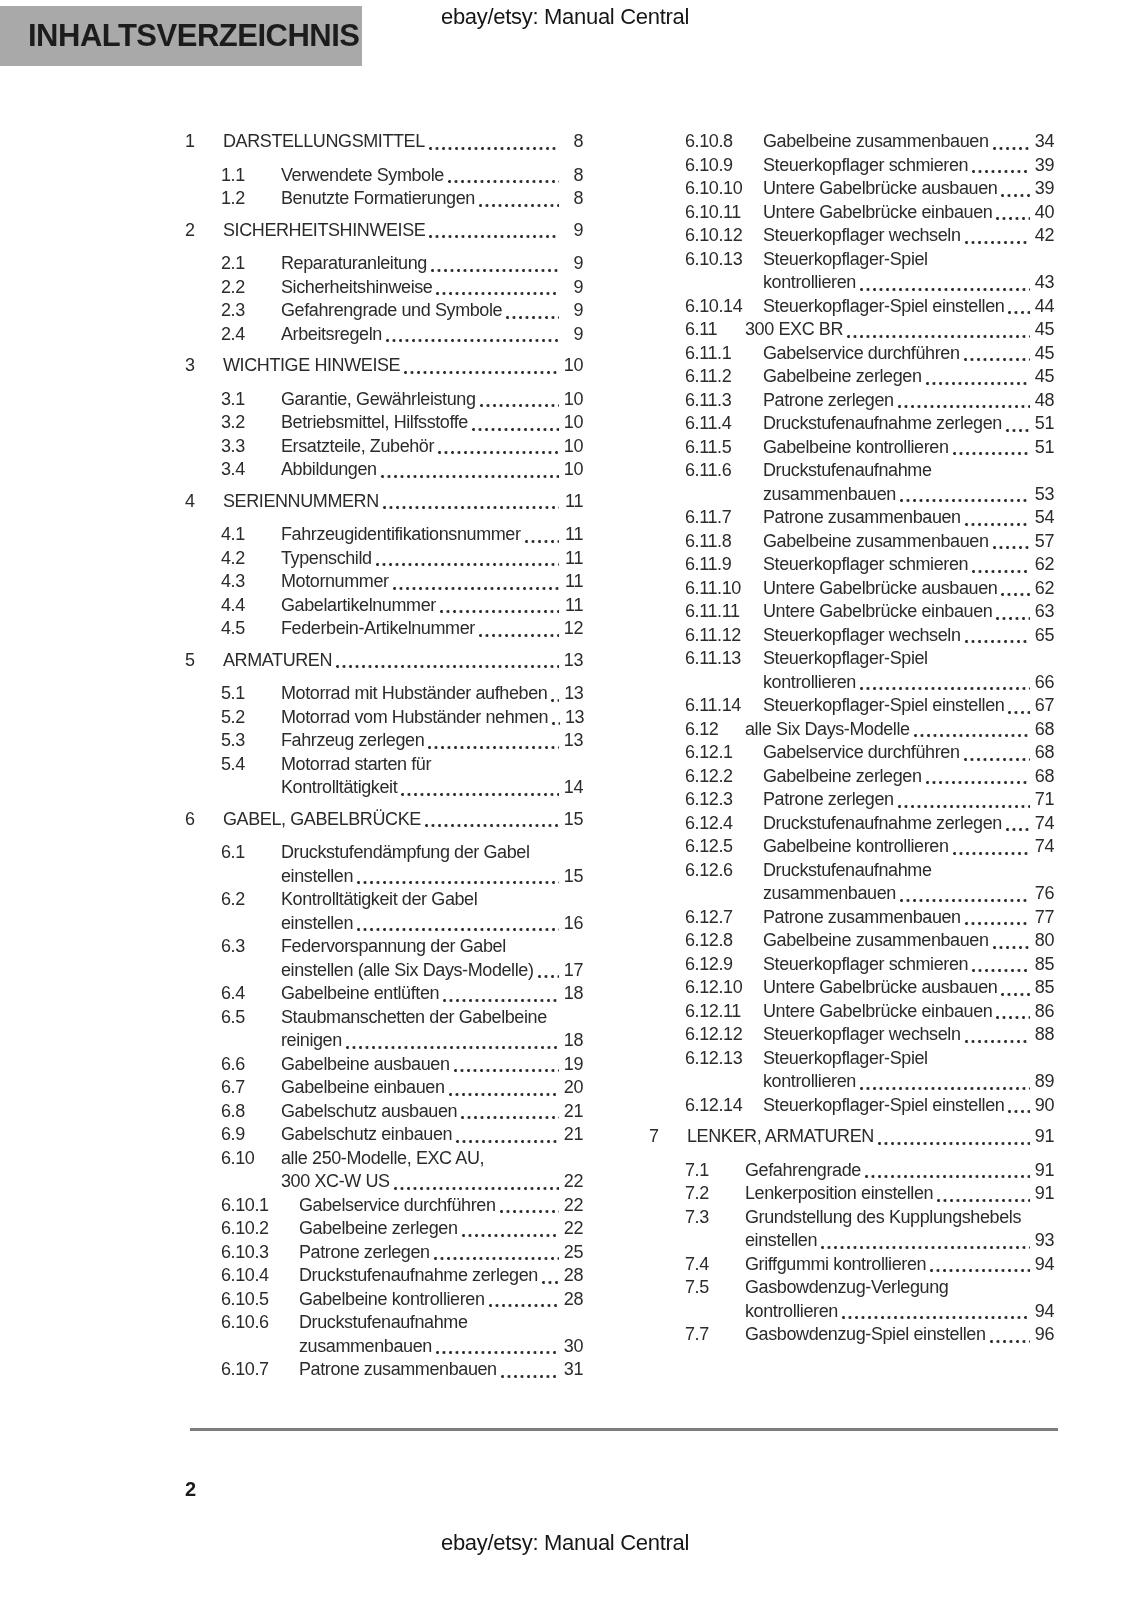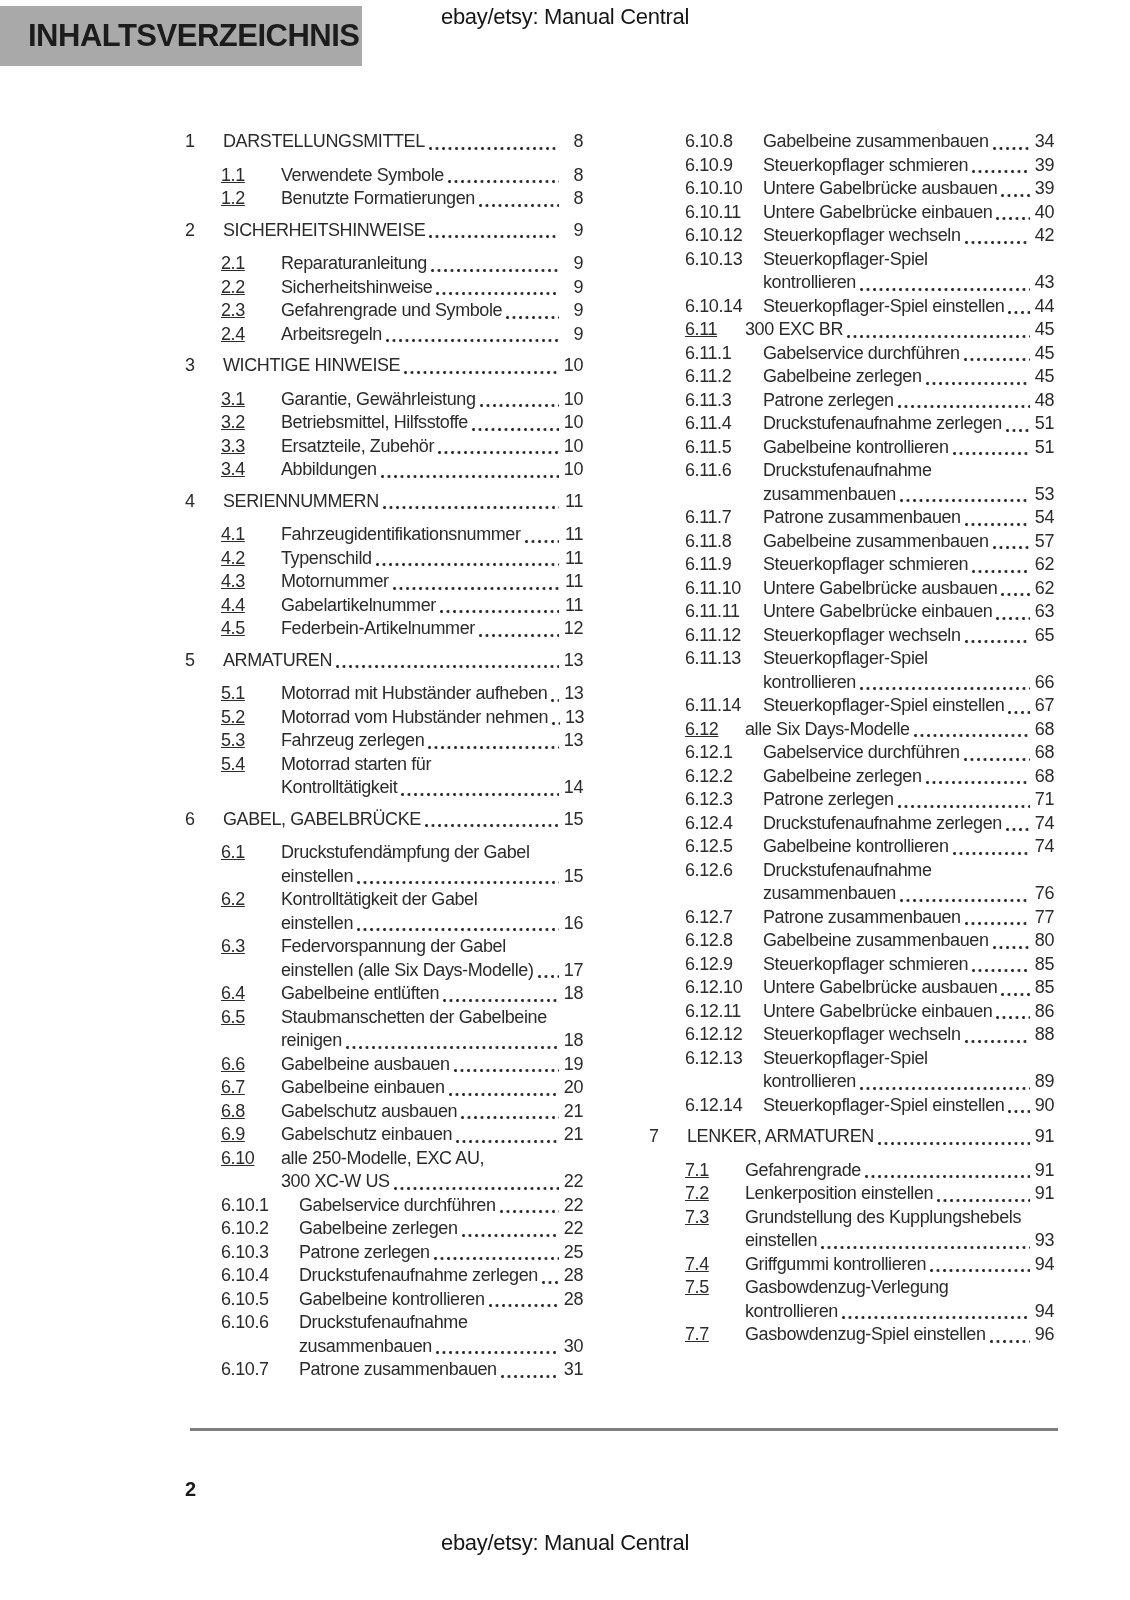--- a/index.html
+++ b/index.html
@@ -32,21 +32,21 @@
   .col{position:absolute;top:0;}
   .col-left{left:185px;width:398px;}
   .col-right{left:609px;width:405px;margin-left:40px;}
   .row{display:flex;font-size:18px;line-height:23.5px;letter-spacing:-0.4px;}
   .row .num{flex:0 0 auto;}
   .row .body{flex:1 1 auto;min-width:0;}
   .row.lv1 .num{width:38px;}
   .row.lv1{margin-top:8px;margin-bottom:10px;}
   .col > .row.lv1:first-child{margin-top:0;}
   .row.lv2,.row.lv3{margin-left:36px;}
-  .row.lv2 .num{width:60px;text-decoration:underline;}
+  .row.lv2 .num{width:60px;}
   .row.lv3 .num{width:78px;}
   .line{display:flex;}
   .label{white-space:nowrap;}
   .leader{
     align-self:flex-end;flex:1 1 auto;min-width:8px;height:3px;
     margin:0 3px 4px 4px;
     background-image:radial-gradient(circle at 1.5px 1.5px,var(--body-text) 1.25px,transparent 1.6px);
     background-size:6.5px 3px;background-repeat:repeat-x;
   }
   .pageref{flex:0 0 auto;min-width:21px;text-align:right;}

